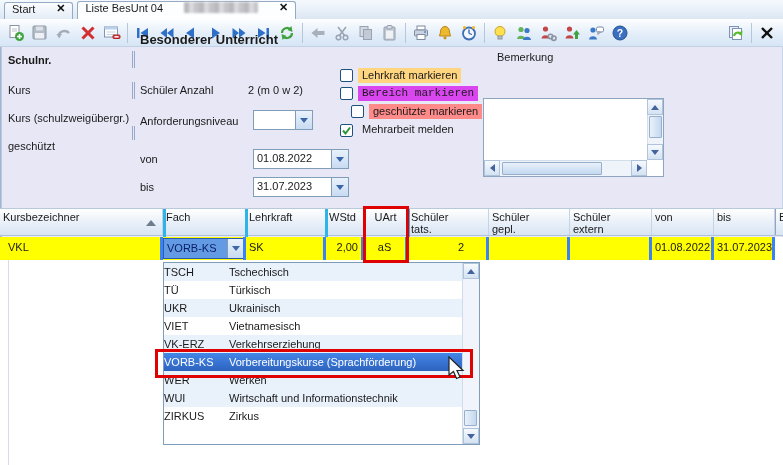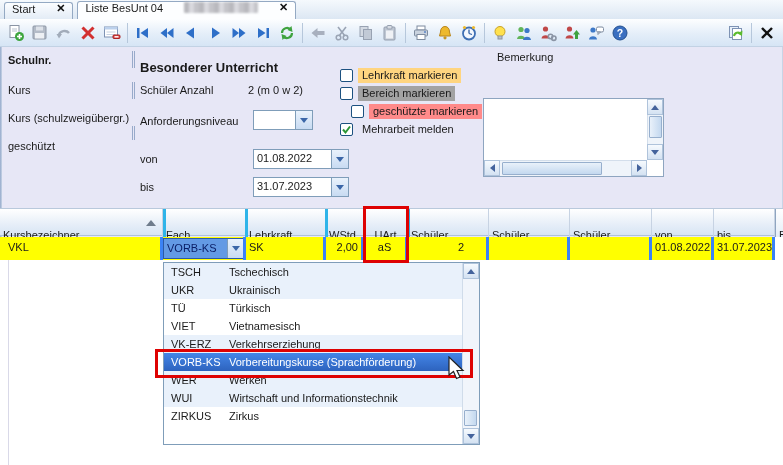--- a/index.html
+++ b/index.html
@@ -54,21 +54,21 @@
   .tri-up   { width:0;height:0;border-left:4px solid transparent;border-right:4px solid transparent;border-bottom:5px solid #44639C; }
   .tri-down { width:0;height:0;border-left:4px solid transparent;border-right:4px solid transparent;border-top:5px solid #44639C; }
   .tri-left { width:0;height:0;border-top:4px solid transparent;border-bottom:4px solid transparent;border-right:5px solid #44639C; }
   .tri-right{ width:0;height:0;border-top:4px solid transparent;border-bottom:4px solid transparent;border-left:5px solid #44639C; }
   .thumb { position:absolute; background:linear-gradient(90deg,#E9F1FA,#C3D8EF); border:1px solid #97AFCD; border-radius:1px; }
   .thumb.h { background:linear-gradient(#E9F1FA,#C3D8EF); }
   
   .thead { position:absolute; left:0; top:208px; width:783px; height:28px; display:flex;
     background:linear-gradient(#FFFFFF,#E6EEF8 60%,#D8E5F4);
     border-top:1px solid #B9C9DC; border-bottom:1px solid #AFC2D8; }
-  .hcell { border-right:1px solid #C7D3E3; padding:20px 3px; line-height:12px; white-space:pre-line;
+  .hcell { border-right:1px solid #C7D3E3; padding:2px 3px; line-height:12px; white-space:pre-line;
     position:relative; overflow:hidden; }
   .trow { position:absolute; left:0; top:237px; width:783px; height:23px; display:flex; background:#FFFF00; }
   .rcell { border-right:3px solid #3b82f6; padding:4px 3px; overflow:hidden; white-space:nowrap; position:relative; }
   .c0{width:163px;} .c1{width:83px;} .c2{width:80px;} .c3{width:38px;} .c4{width:44px;text-align:center;}
   .c5{width:81px;} .c6{width:81px;} .c7{width:82px;} .c8{width:62px;} .c9{width:61px;} .c10{width:8px; border-right:none;}
   .num { text-align:right; }
   .cyanbar { position:absolute; top:0; width:3px; height:28px; background:#2FB4E9; z-index:5; }
   .sortasc { position:absolute; right:6px; top:11px; width:0; height:0;
     border-left:5px solid transparent; border-right:5px solid transparent; border-bottom:6px solid #6F7C8C; }
   .tblbody { position:absolute; left:0; top:260px; width:783px; height:205px; background:#fff; }
@@ -76,21 +76,21 @@
   
   .cellcombo { position:absolute; left:0; top:1px; width:82px; height:21px; display:flex;
     border:1px solid #2B5AA6; background:#639AE4; }
   .cellcombo .val { flex:1; padding:3px 3px; color:#0A1E66; font-weight:normal; overflow:hidden; }
   .cellcombo .btn { width:17px; background:linear-gradient(#E9F2FC,#C8DBF2); border-left:1px solid #7F9DB9;
     display:flex; align-items:center; justify-content:center; }
   
   .dropdown { position:absolute; left:163px; top:262px; width:317px; height:183px;
     background:#fff; border:1px solid #7F9DB9; z-index:30; }
   .ditem { height:18px; display:flex; align-items:center; width:298px; }
-  .ditem .code { width:65px; padding-left:7px; flex:0 0 65px; white-space:nowrap; }
+  .ditem .code { width:65px; flex:0 0 65px; white-space:nowrap; }
   .ditem .name { flex:1; white-space:nowrap; overflow:hidden; }
   .ditem.alt { background:#E9F1FB; }
   .ditem.selected { background:linear-gradient(#4486E8,#2D63BE); color:#fff; }
   .ddscroll { position:absolute; right:0; top:0; bottom:0; width:17px; background:#F1F5FB; border-left:1px solid #D0DCEA; }
   
   .redbox { position:absolute; border:3px solid #DE0202; z-index:50; pointer-events:none; }
   
   .edge-l { position:absolute; left:0; top:47px; bottom:0; width:2px; background:linear-gradient(90deg,#93A9CB,#C9D4E6); }
   .edge-r { position:absolute; right:0; top:47px; bottom:0; width:1px; background:#C9D4E6; }
   .cursor { position:absolute; z-index:60; }
@@ -311,21 +311,21 @@
 
 <div class="lbl b" style="left:8px; top:54px;">Schulnr.</div>
 <div class="lbl" style="left:8px; top:84px;">Kurs</div>
 <div class="lbl" style="left:8px; top:112px;">Kurs (schulzweigübergr.)</div>
 <div class="lbl" style="left:8px; top:140px;">geschützt</div>
 
 <div class="vsep" style="left:132px; top:51px; height:17px;"></div>
 <div class="vsep" style="left:132px; top:82px; height:17px;"></div>
 <div class="vsep" style="left:132px; top:126px; height:14px;"></div>
 
-<div class="lbl b" style="left:140px; top:60px; font-size:13px;">Besonderer Unterricht</div>
+<div class="lbl b" style="left:140px; top:32px; font-size:13px;">Besonderer Unterricht</div>
 <div class="lbl" style="left:140px; top:84px;">Schüler Anzahl</div>
 <div class="lbl" style="left:248px; top:84px;">2 (m 0 w 2)</div>
 <div class="lbl" style="left:140px; top:115px;">Anforderungsniveau</div>
 
 <div class="combo" style="left:253px; top:110px; width:60px;">
   <div class="val"></div>
   <div class="btn">
       <span class="chev"></span>
     </div>
 </div>
@@ -345,27 +345,27 @@
       <span class="chev"></span>
     </div>
 </div>
 
 <div class="chkrow" style="top:68px;">
   <span class="chk"></span>
   <span class="chklabel" style="background:#FFD580;">Lehrkraft markieren</span>
 </div>
 <div class="chkrow" style="top:86px;">
   <span class="chk"></span>
-  <span class="chklabel" style="background:#a3a3a3;">Bereich markieren</span>
+  <span class="chklabel" style="background:#d946ef;font-family:Liberation Mono, monospace;">Bereich markieren</span>
 </div>
 <div class="chkrow" style="top:104px;padding-left:11px;">
   <span class="chk"></span>
   <span class="chklabel" style="background:#FF8A8A;">geschützte markieren</span>
 </div>
-<div class="chkrow" style="top:122px;">
+<div class="chkrow" style="top:122px;align-items:flex-end;">
   <span class="chk">
     <svg width="11" height="11">
         <polyline points="2,5.5 4.5,8.5 9,2.5" fill="none" stroke="#2C9636" stroke-width="2"></polyline>
       </svg>
   </span>
   <span class="chklabel">Mehrarbeit melden</span>
 </div>
 
 <div class="lbl" style="left:497px; top:51px;">Bemerkung</div>
 <div class="bempanel">
@@ -435,29 +435,29 @@
   <div class="rcell c8">01.08.2022</div>
   <div class="rcell c9">31.07.2023</div>
   <div class="rcell c10" style="background:#fff;"></div>
 </div>
 
 <div class="dropdown">
   <div class="ditem alt">
       <span class="code">TSCH</span>
       <span class="name">Tschechisch</span>
     </div>
+  <div class="ditem">
+      <span class="code">TÜ</span>
+      <span class="name">Türkisch</span>
+    </div>
   <div class="ditem alt">
       <span class="code">UKR</span>
       <span class="name">Ukrainisch</span>
     </div>
   <div class="ditem">
-      <span class="code">TÜ</span>
-      <span class="name">Türkisch</span>
-    </div>
-  <div class="ditem">
       <span class="code">VIET</span>
       <span class="name">Vietnamesisch</span>
     </div>
   <div class="ditem alt">
       <span class="code">VK-ERZ</span>
       <span class="name">Verkehrserziehung</span>
     </div>
   <div class="ditem selected">
       <span class="code">VORB-KS</span>
       <span class="name">Vorbereitungskurse (Sprachförderung)</span>

